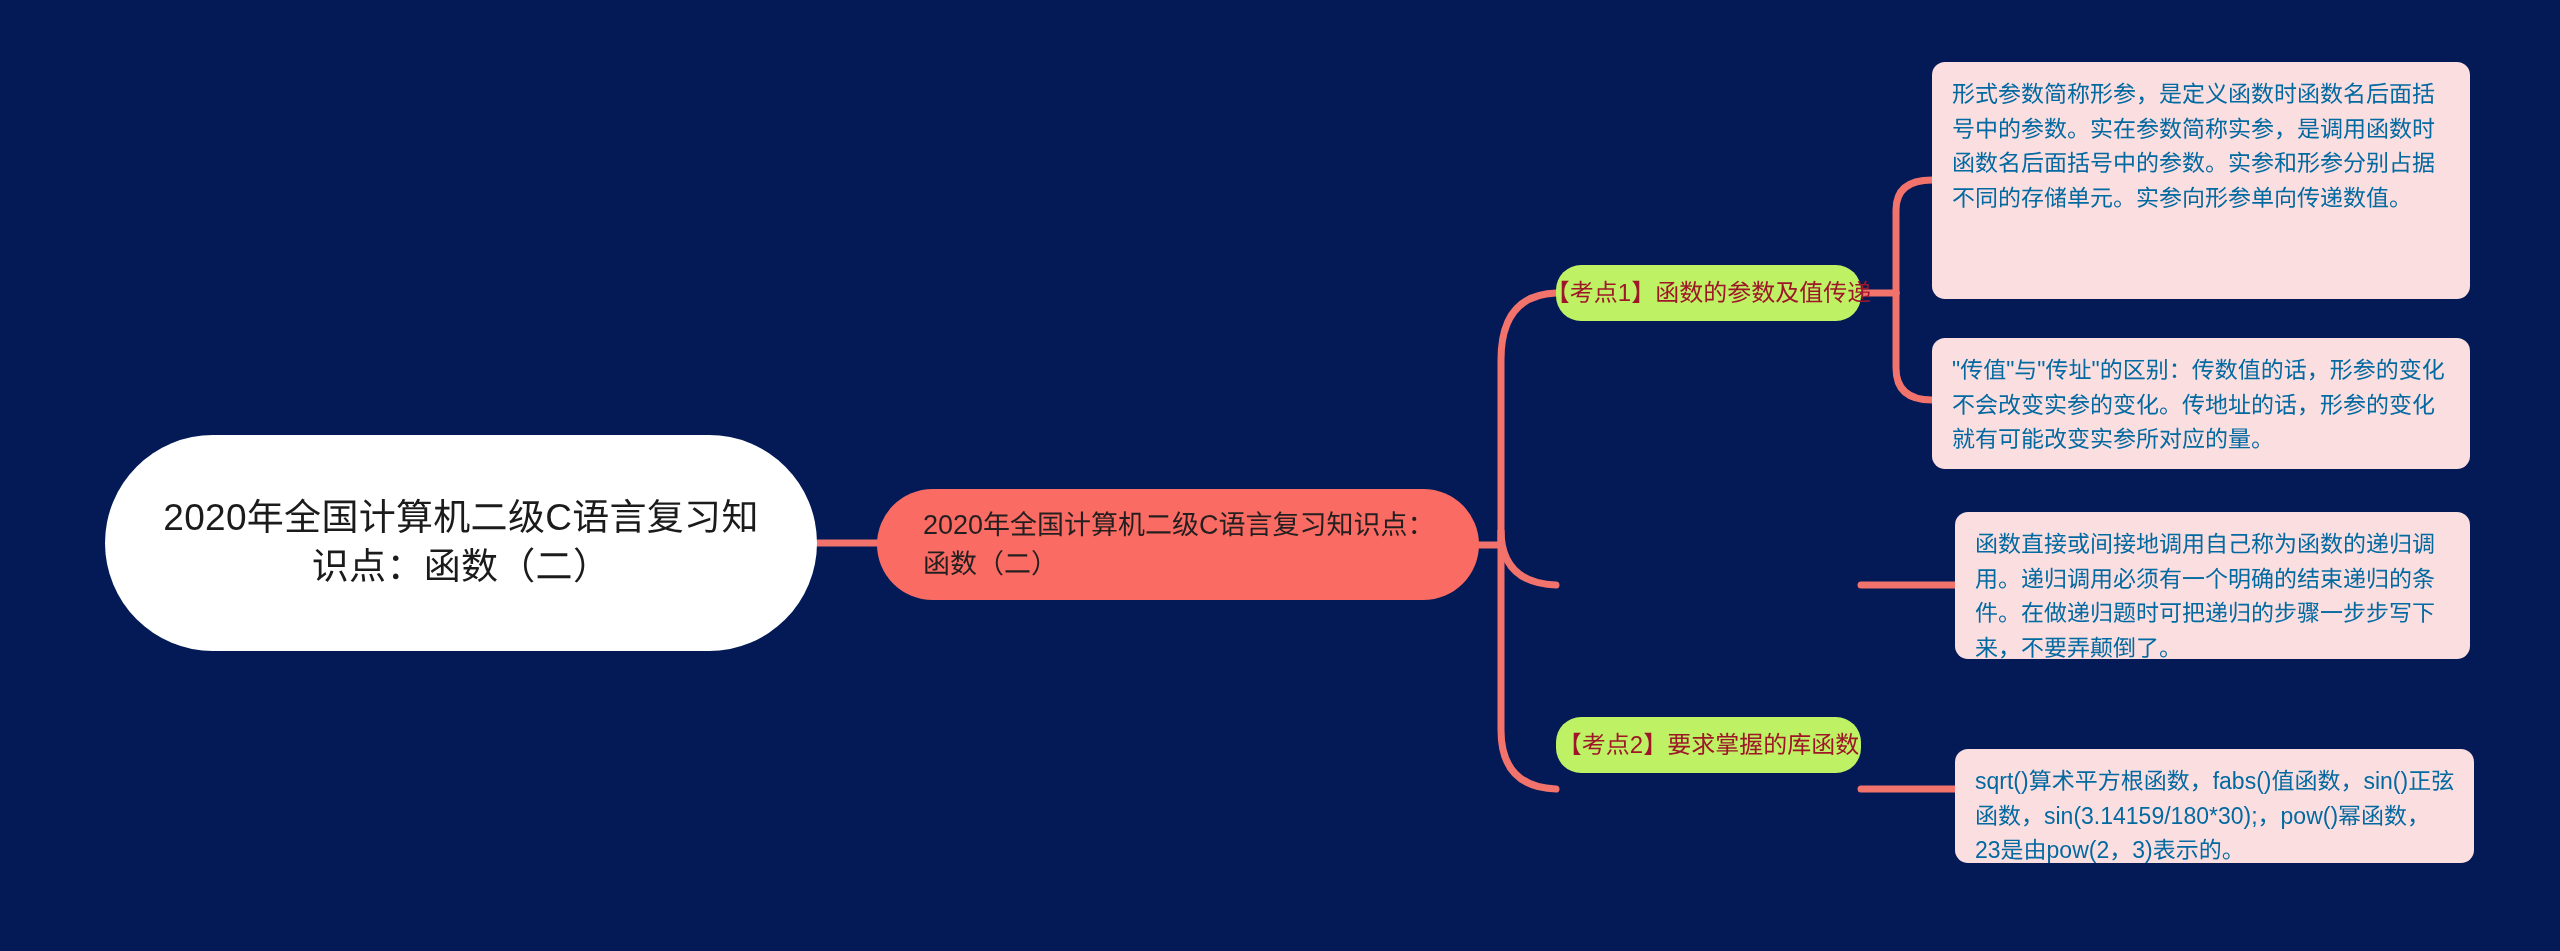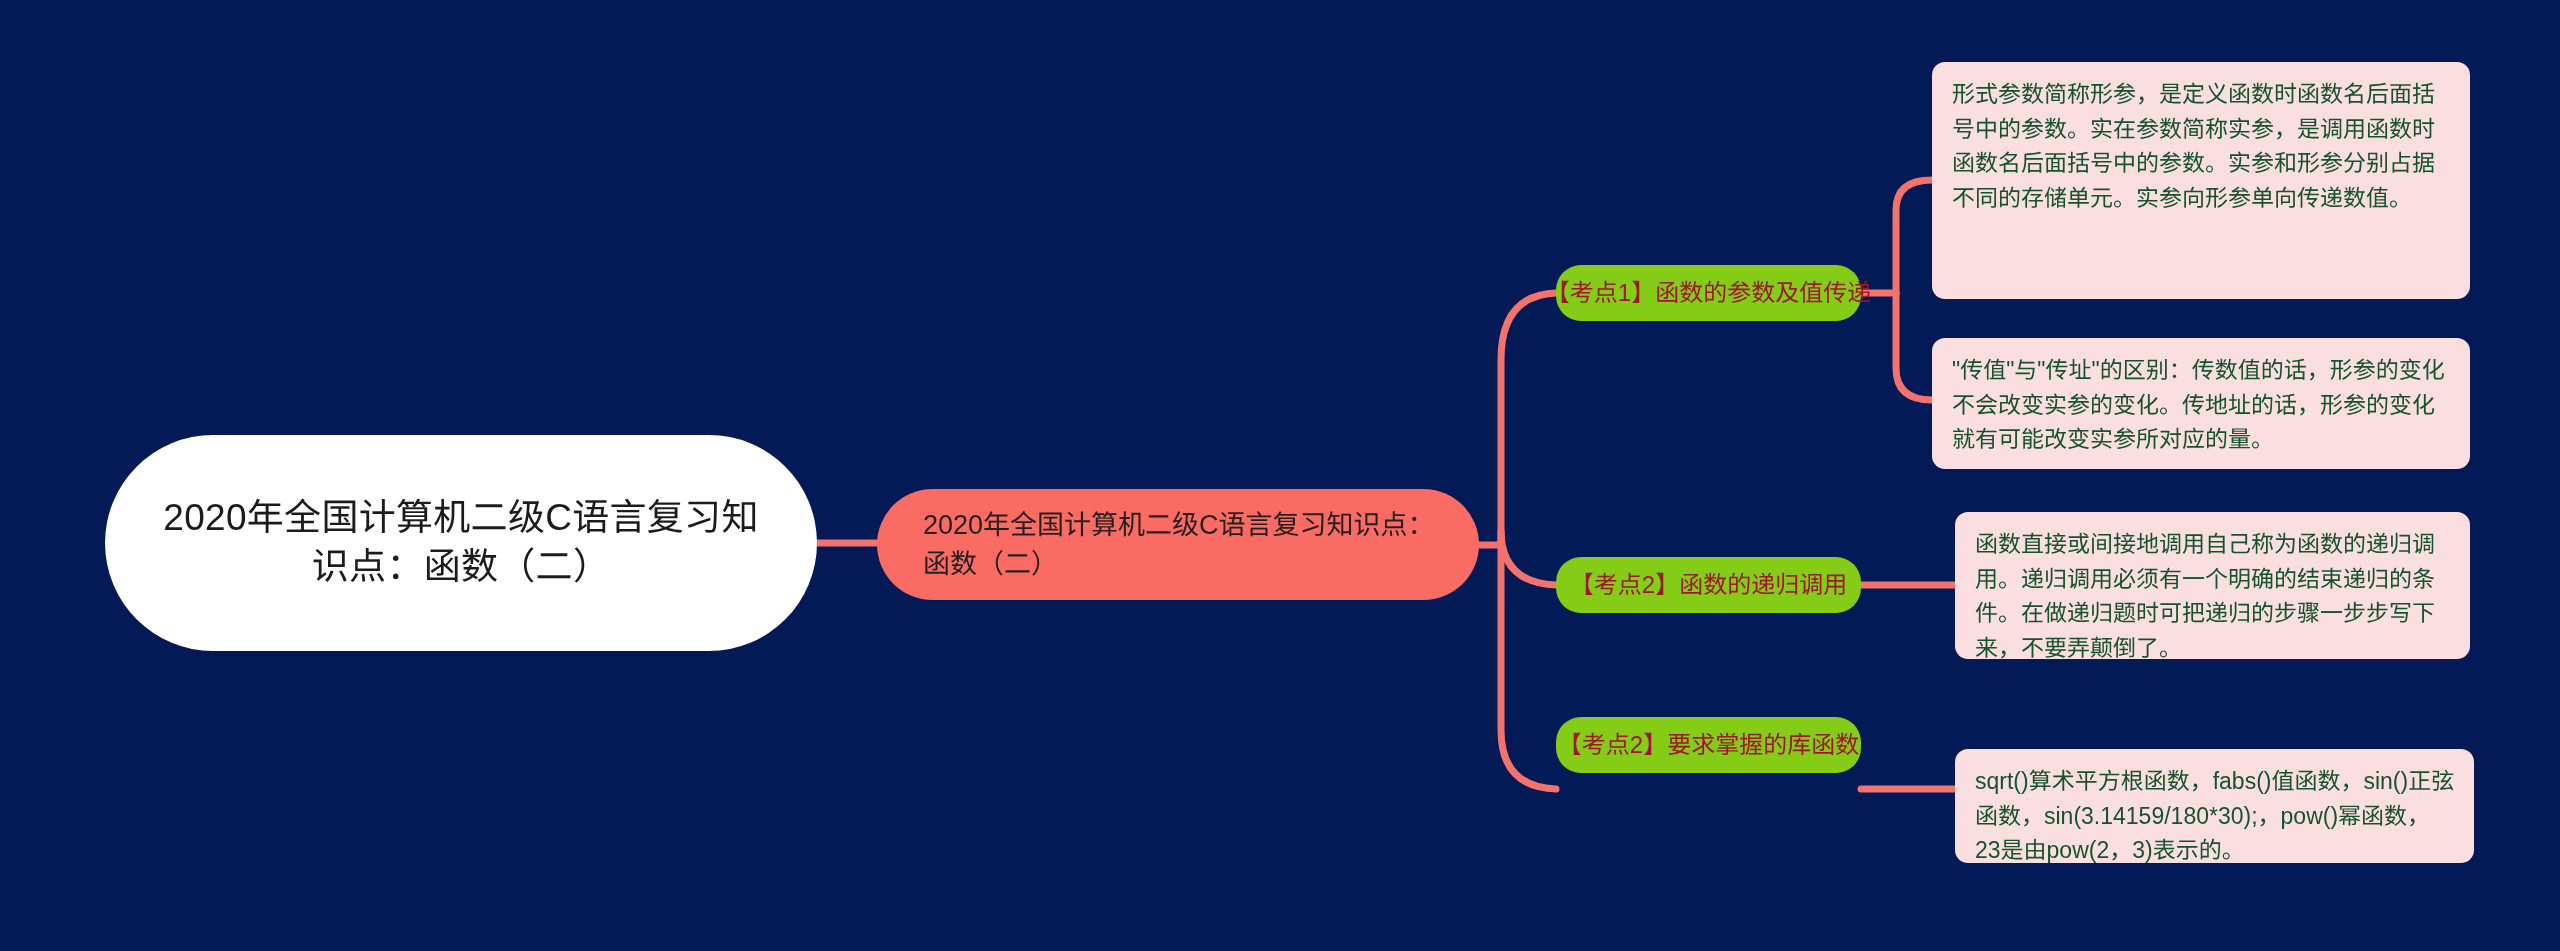--- a/index.html
+++ b/index.html
@@ -68,21 +68,21 @@
   .center-node .txt {
     color: #231f20;
     font-size: 27px;
     line-height: 1.42;
     text-align: left;
   }
 
   
   .topic-node {
     position: absolute;
-    background: #84cc16;
+    background: #bef264;
     border-radius: 25px;
     display: flex;
     align-items: center;
     justify-content: center;
     box-sizing: border-box;
     padding: 7px 17px;
     z-index: 4;
   }
   .topic-node .txt {
     color: #9d1728;
@@ -94,21 +94,21 @@
   
   .leaf-node {
     position: absolute;
     background: #fbdfe0;
     border-radius: 13px;
     box-sizing: border-box;
     padding: 15px 19px 15px 20px;
     z-index: 4;
   }
   .leaf-node .txt {
-    color: #14532d;
+    color: #0369a1;
     font-size: 23px;
     line-height: 1.5;
     text-align: left;
     display: block;
   }
 </style>
 </head>
 <body>
 
 <div id="stage">
@@ -141,23 +141,20 @@
   </div>
 
   <div class="center-node">
     <span class="txt">2020年全国计算机二级C语言复习知识点：函数（二）</span>
   </div>
 
   <div class="topic-node" style="left:1556px; top:265px; width:305px; height:56px;">
     <span class="txt">【考点1】函数的参数及值传递</span>
   </div>
 
-  <div class="topic-node" style="left:1556px; top:557px; width:305px; height:56px;">
-    <span class="txt">【考点2】函数的递归调用</span>
-  </div>
 
   <div class="topic-node" style="left:1556px; top:717px; width:305px; height:56px;">
     <span class="txt">【考点2】要求掌握的库函数</span>
   </div>
 
   <div class="leaf-node" style="left:1932px; top:62px; width:538px; height:237px;">
     <span class="txt">形式参数简称形参，是定义函数时函数名后面括号中的参数。实在参数简称实参，是调用函数时函数名后面括号中的参数。实参和形参分别占据不同的存储单元。实参向形参单向传递数值。</span>
   </div>
 
   <div class="leaf-node" style="left:1932px; top:338px; width:538px; height:131px;">

